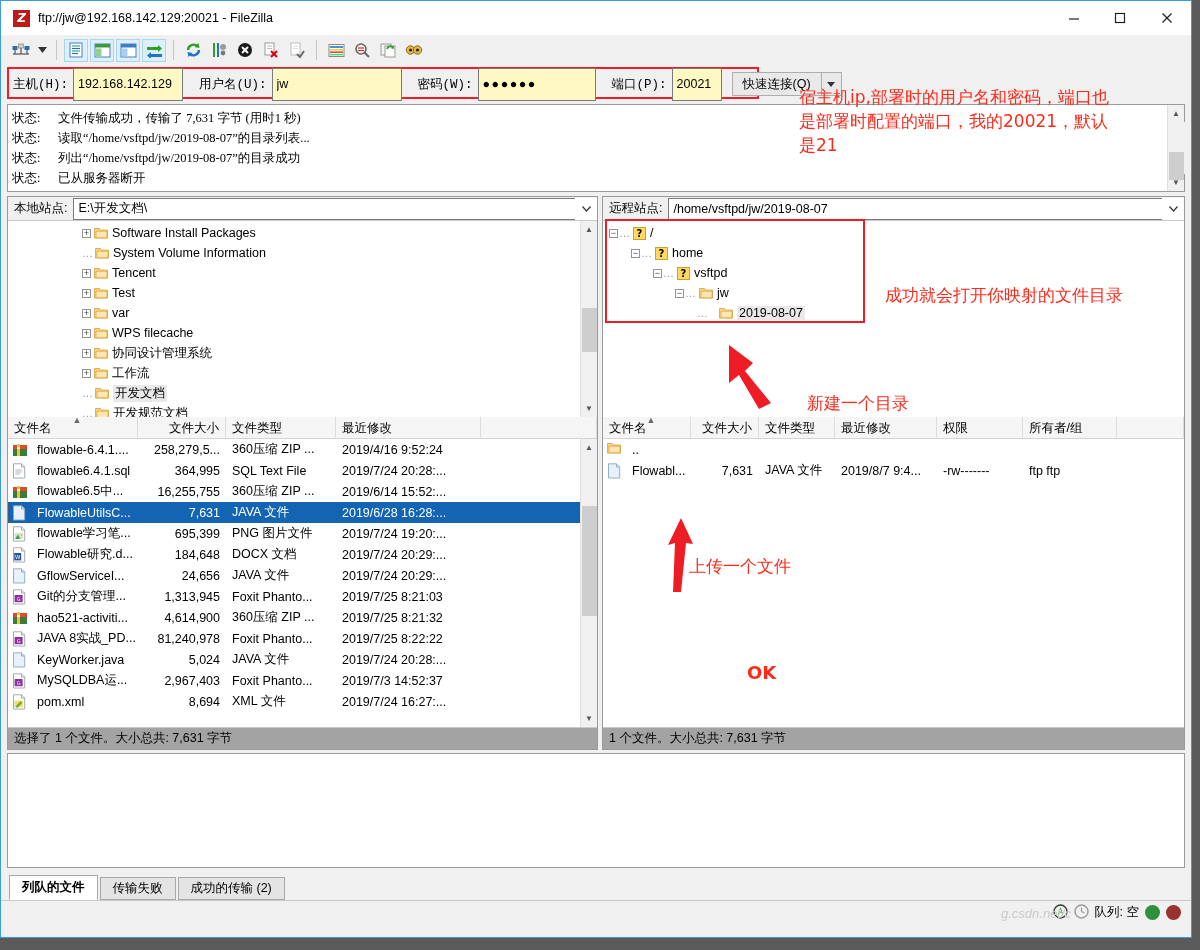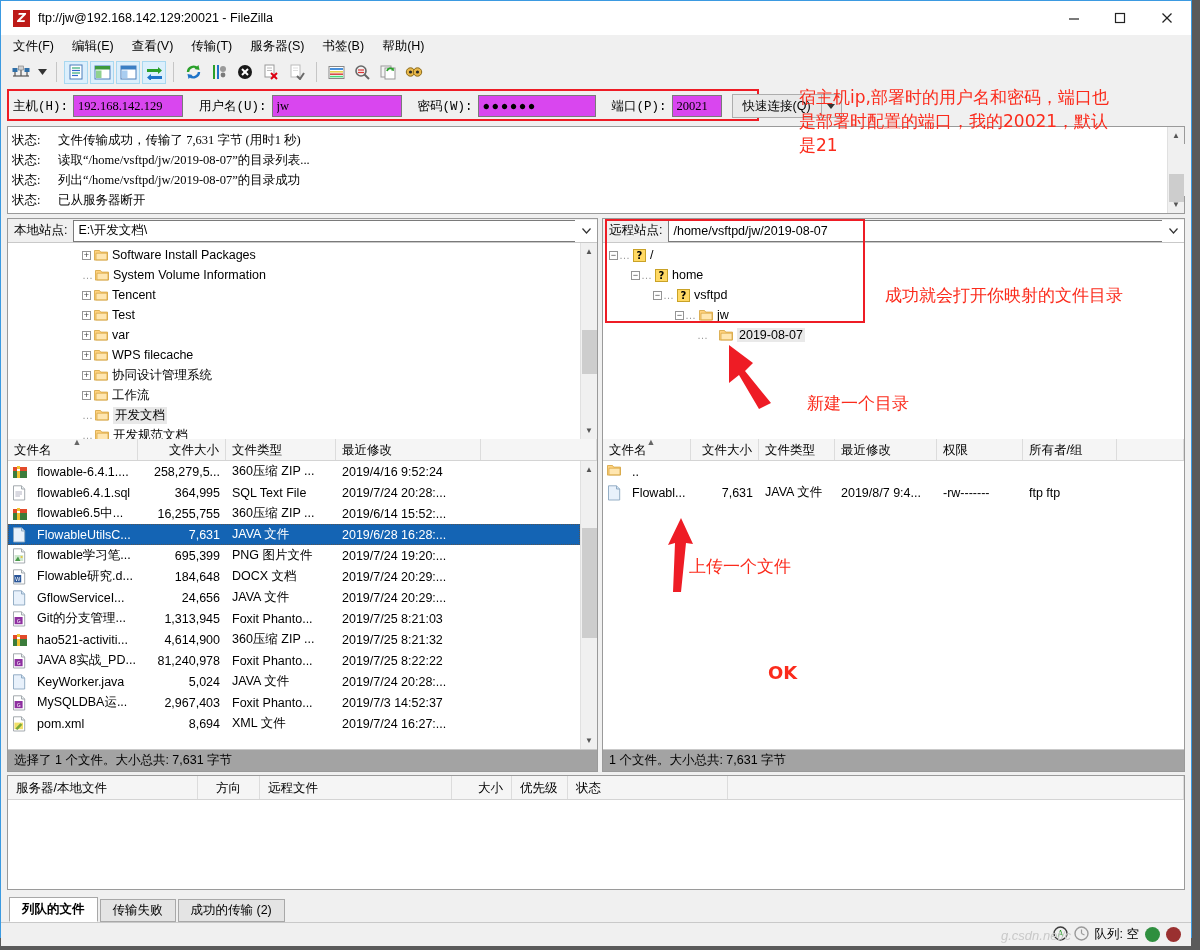--- a/index.html
+++ b/index.html
@@ -34,41 +34,41 @@
   .tb { width:24px; height:23px; display:flex; align-items:center; justify-content:center; position:relative; }
   .tb.sel { background:#dceffc; border:1px solid #a8d8f0; }
   .tb-sep { width:1px; height:20px; background:#c6c6c6; margin:0 5px; }
   .tb svg { display:block; }
   
   .qc-wrap { position:relative; padding:4px 0 3px 6px; flex:0 0 auto; }
   .qc-box { position:absolute; left:6px; top:2px; width:752px; height:32px; border:2px solid #ee1c25; pointer-events:none;}
   .qc { display:flex; align-items:center; height:30px; gap:0; position:relative; padding-left:6px;}
   .qc label { font-size:12.5px; white-space:nowrap; margin-right:5px;font-family:Liberation Mono, monospace; }
   .qc input {
-    height:22px; border:1px solid #7a7a7a; background:#d946ef;
-    font-family:Liberation Serif, serif; font-size:12.5px; padding:1px 4px; color:#000;
+    height:33px; border:1px solid #7a7a7a; background:#fef9c3;
+    font-family:Liberation Sans, sans-serif; font-size:12.5px; padding:1px 4px; color:#000;
   }
   .qc .host-in { width:110px; }
   .qc .user-in { width:130px; }
   .qc .pass-in { width:118px; letter-spacing:1.5px; }
   .qc .port-in { width:50px; }
   .qc .gap { width:16px; }
   .qc-btn {
     height:24px; padding:0 10px; background:#e9e9e9; border:1px solid #adadad;
     font-size:12.5px; display:flex; align-items:center; margin-left:10px;
   }
   .qc-drop { height:24px; width:20px; background:#e9e9e9; border:1px solid #adadad; border-left:none;
              display:flex; align-items:center; justify-content:center; font-size:8px; }
   
   .anno { position:absolute; color:#fb2b1c; font-size:17px; line-height:24px; font-family:"DejaVu Sans",sans-serif; white-space:pre; }
   .anno-1 { left:798px; top:84px; width:400px; }
   .anno-2 { left:884px; top:282px; }
   .anno-3 { left:806px; top:390px; }
   .anno-4 { left:688px; top:553px; }
-  .anno-5 { left:767px; top:660px; font-weight:bold; font-size:18px; }
+  .anno-5 { left:746px; top:660px; font-weight:bold; font-size:18px; }
   .redbox { position:absolute; border:2px solid #ee1c25; pointer-events:none; }
   
   .log { height:88px; background:#fff; border:1px solid #9a9a9a; margin:2px 6px 0 6px; display:flex; flex:0 0 auto; position:relative;}
   .log-lines { flex:1; padding:3px 0 0 4px; overflow:hidden;font-family:Liberation Serif, serif; }
   .log-line { display:flex; font-size:12.5px; line-height:20px; white-space:nowrap; }
   .log-k { width:46px; flex:0 0 46px; }
   .vscroll { width:17px; background:#f0f0f0; border-left:1px solid #e0e0e0; display:flex; flex-direction:column; align-items:center; }
   .vs-arrow { height:17px; width:17px; display:flex; align-items:center; justify-content:center; font-size:8px; color:#555; }
   .vs-track { flex:1; width:17px; background:#f0f0f0; position:relative; }
   .vs-thumb { position:absolute; left:1px; width:15px; background:#cdcdcd; }
@@ -144,29 +144,20 @@
       </div>
       <div class="win-btn">
         <svg width="12" height="12">
             <line x1="1.5" y1="1.5" x2="10.5" y2="10.5" stroke="#222" stroke-width="1.3"></line>
             <line x1="10.5" y1="1.5" x2="1.5" y2="10.5" stroke="#222" stroke-width="1.3"></line>
           </svg>
       </div>
     </div>
   </div>
 
-  <div class="menubar">
-    <div class="menu-item">文件(F)</div>
-    <div class="menu-item">编辑(E)</div>
-    <div class="menu-item">查看(V)</div>
-    <div class="menu-item">传输(T)</div>
-    <div class="menu-item">服务器(S)</div>
-    <div class="menu-item">书签(B)</div>
-    <div class="menu-item">帮助(H)</div>
-  </div>
 
   <div class="toolbar">
     <div class="tb">
       <svg width="20" height="18" viewBox="0 0 20 18">
         <line x1="2" y1="13" x2="18" y2="13" stroke="#555" stroke-width="1.2"></line>
         <line x1="4" y1="13" x2="4" y2="8" stroke="#555" stroke-width="1.2"></line>
         <line x1="10" y1="13" x2="10" y2="6" stroke="#555" stroke-width="1.2"></line>
         <line x1="16" y1="13" x2="16" y2="8" stroke="#555" stroke-width="1.2"></line>
         <rect x="1.5" y="5" width="5" height="4" fill="#2f6fa8"></rect>
         <rect x="7.5" y="3" width="5" height="4" fill="#cfcfcf" stroke="#777" stroke-width=".6"></rect>
@@ -771,29 +762,20 @@
               <span class="fcell" style="width:86px">-rw-------</span>
               <span class="fcell" style="width:94px">ftp ftp</span>
             </div>
           </div>
       </div>
       <div class="pane-status">1 个文件。大小总共: 7,631 字节</div>
     </div>
   </div>
 
   <div class="queue">
-    <div class="q-head">
-      <div class="col" style="width:190px">服务器/本地文件</div>
-      <div class="col" style="width:62px;text-align:center">方向</div>
-      <div class="col" style="width:192px">远程文件</div>
-      <div class="col" style="width:60px;text-align:right">大小</div>
-      <div class="col" style="width:56px">优先级</div>
-      <div class="col" style="width:160px">状态</div>
-      <div class="col" style="flex:1"></div>
-    </div>
     <div class="q-body"></div>
   </div>
 
   <div class="tabs">
     <div class="tab active">列队的文件</div>
     <div class="tab">传输失败</div>
     <div class="tab">成功的传输 (2)</div>
   </div>
 
   <div class="statusbar">

